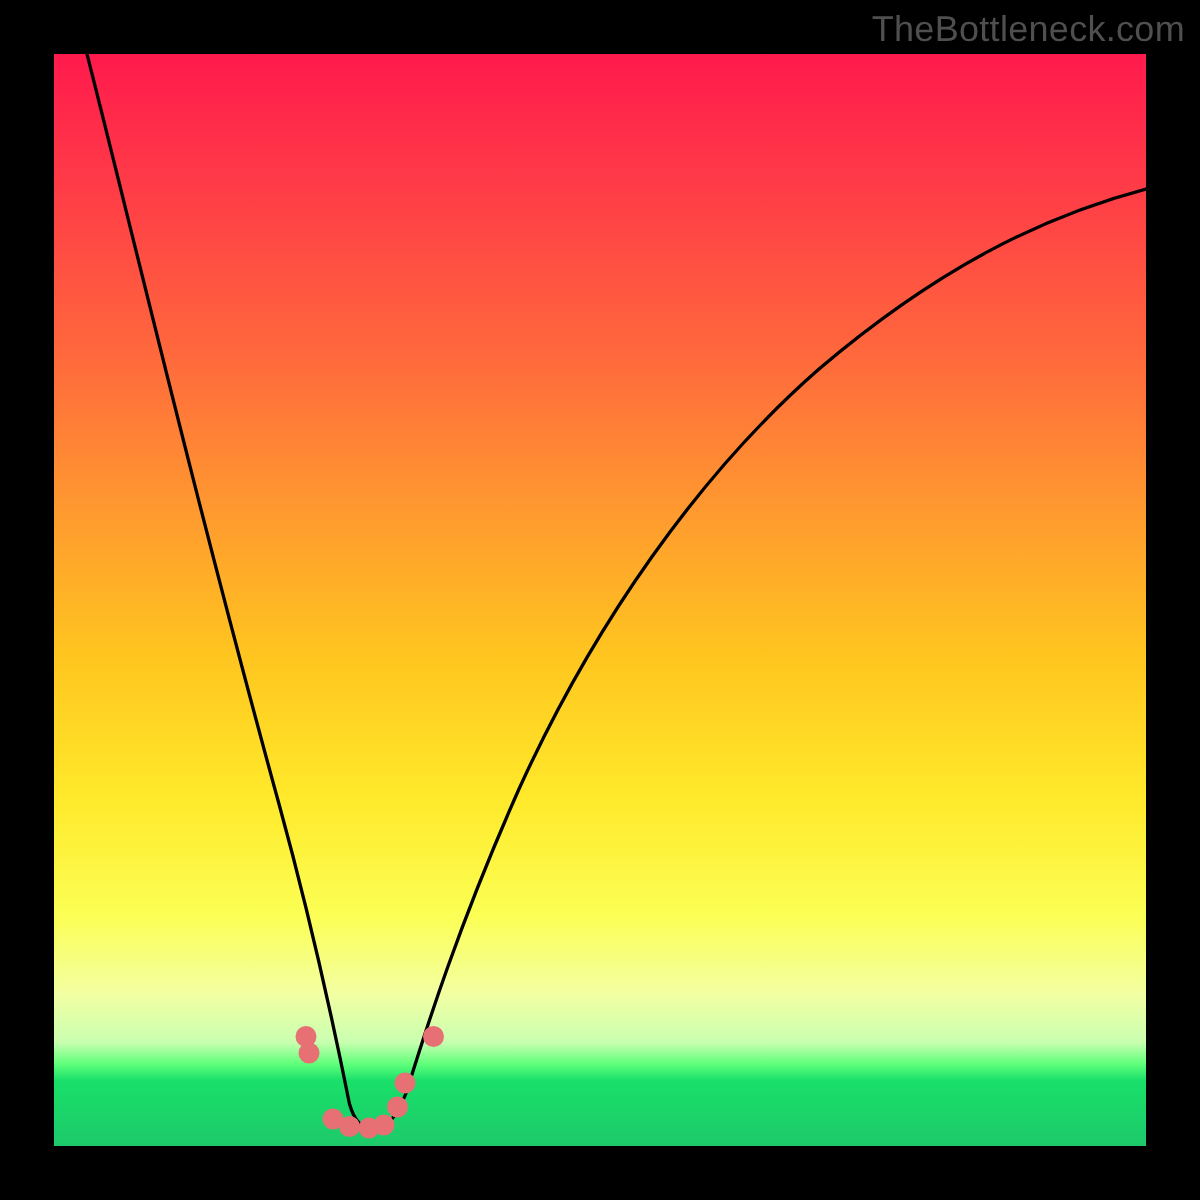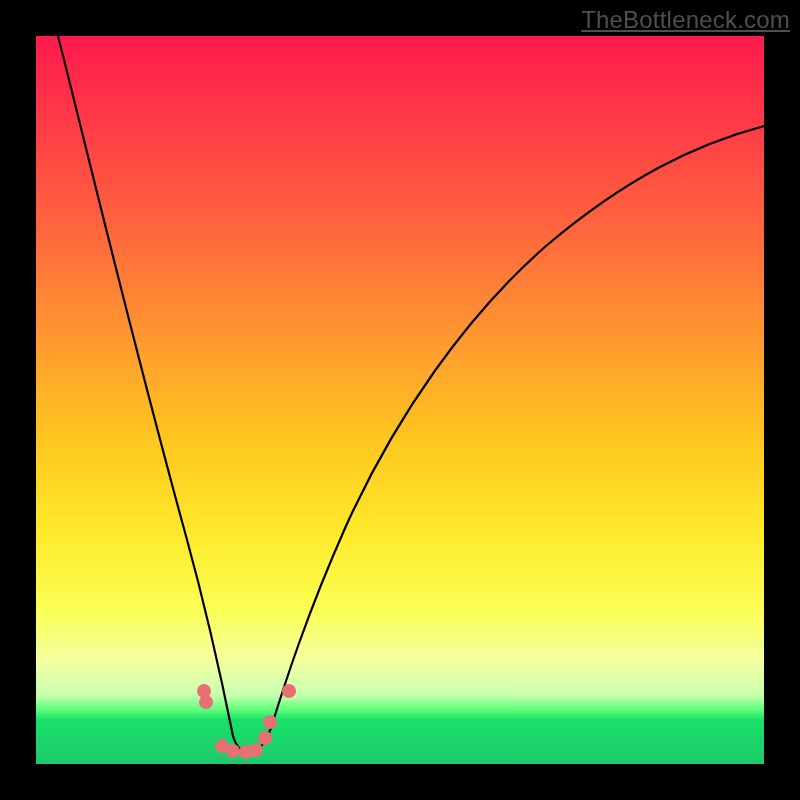--- a/index.html
+++ b/index.html
@@ -40,21 +40,20 @@
       #1dc96a 100%);
   }
   .watermark {
     position: absolute;
     top: 6px;
     right: 10px;
     color: #4f4f4f;
     font-size: 24px;
     font-weight: 500;
     letter-spacing: 0.2px;
-    text-decoration: underline;
   }
   svg.curve {
     position: absolute;
     left: 0;
     top: 0;
     width: 728px;
     height: 728px;
   }
   .curve path {
     fill: none;

